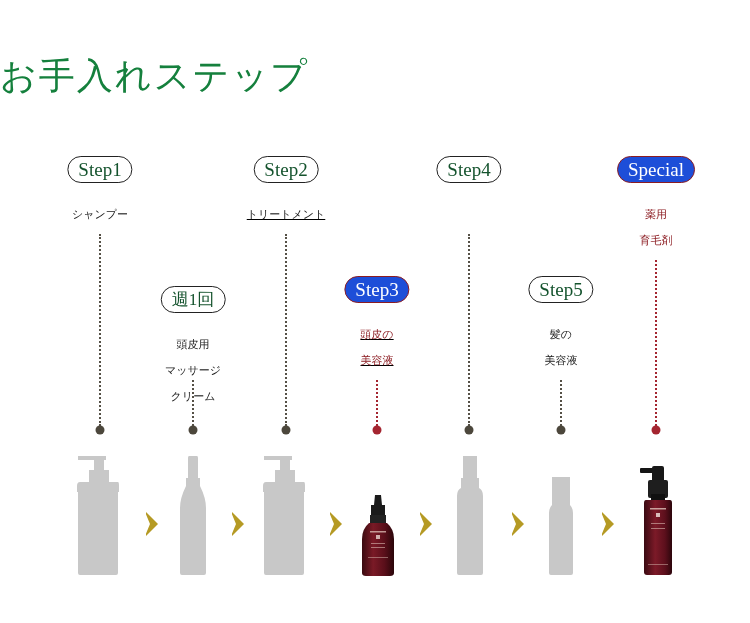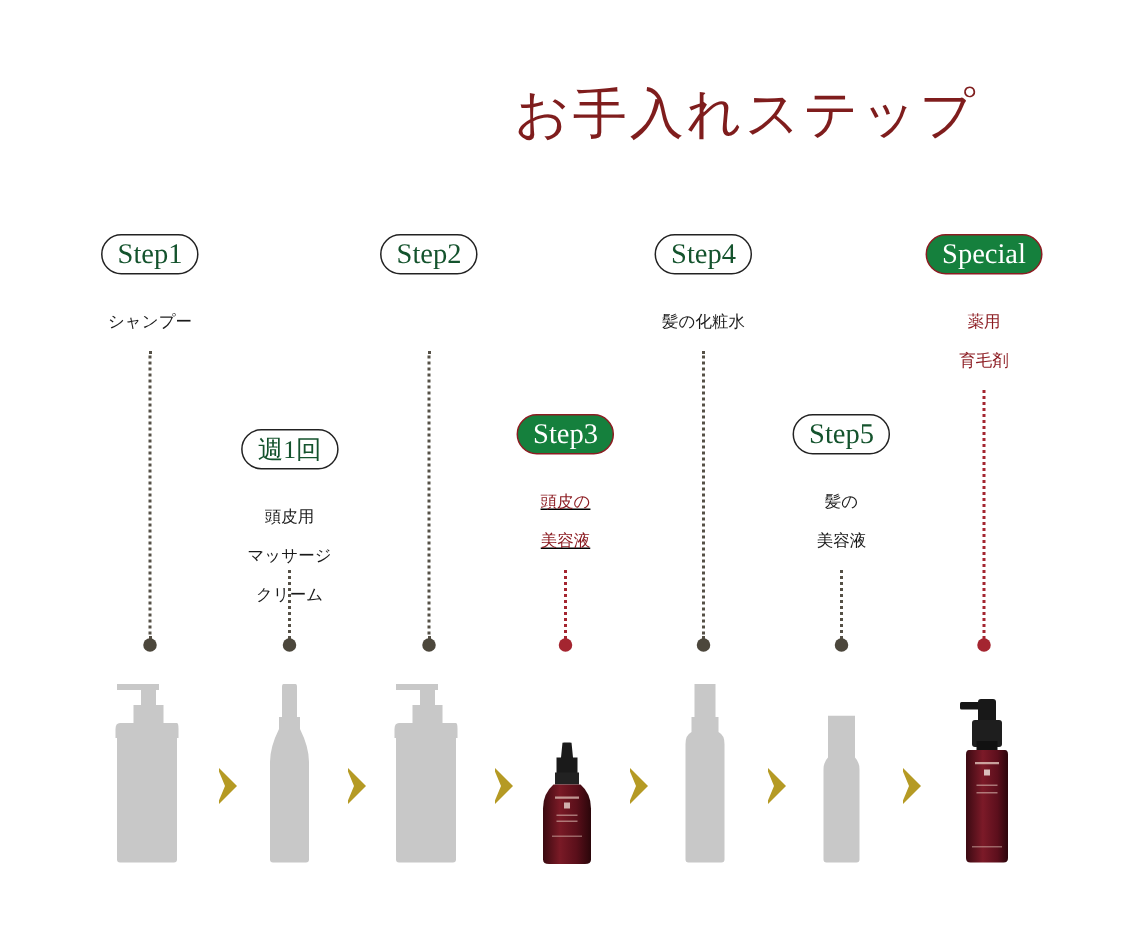--- a/index.html
+++ b/index.html
@@ -1,25 +1,25 @@
 <!DOCTYPE html>
 <html><head>
 <meta charset="utf-8">
 <style>
   html, body { margin:0; padding:0; background:#fff; }
   body { width:750px; height:623px; position:relative; overflow:hidden;
          font-family:"DejaVu Sans", "Liberation Sans", sans-serif; }
-  .title { position:absolute; left:0; width:652px; top:52px; text-align:right;
+  .title { position:absolute; left:0; width:652px; top:52px; text-align:left;
            font-family:"DejaVu Serif","Liberation Serif", serif; font-size:36px;
-           color:#7f1d1d; letter-spacing:2px; }
+           color:#15803d; letter-spacing:2px; }
   .col { position:absolute; transform:translateX(-50%); text-align:center; }
   .pill { display:inline-block; box-sizing:border-box; border:1.2px solid #222; border-radius:14px;
           font-family:"Liberation Serif","DejaVu Serif", serif; font-size:19px; color:#14532d;
           padding:0 10px; height:27px; line-height:25px; white-space:nowrap; }
-  .pill.red { background:#15803d; border-color:#8c1c22; color:#fff; }
+  .pill.red { background:#1d4ed8; border-color:#8c1c22; color:#fff; }
   .label { font-size:11px; color:#1a1a1a; line-height:26px; margin-top:19px; white-space:pre-line; }
   .label.red { color:#8c1c22; }
   .line { position:absolute; width:0; border-left:2px dotted #555046; transform:translateX(-1px); }
   .line.red { border-left-color:#a42530; }
   .dot { position:absolute; width:9px; height:9px; border-radius:50%; background:#4c473c;
          transform:translate(-50%,-50%); }
   .dot.red { background:#a42530; }
   .arrow { position:absolute; width:0; height:0; border-top:12px solid transparent; border-bottom:12px solid transparent;
            border-left:12px solid #b59a24; transform:translateY(-50%); }
   .arrow::after { content:""; position:absolute; left:-13px; top:-12px; width:0; height:0;
@@ -38,31 +38,31 @@
 
 <div class="col" style="left:193px; top:251px;">
   <span class="pill" style="font-size:17px;margin-top:35px;">週1回</span>
   <div class="label">頭皮用
 マッサージ
 クリーム</div>
 </div>
 
 <div class="col" style="left:286px; top:156px;text-decoration:underline;">
   <span class="pill">Step2</span>
+  <div class="label">トリートメント</div>
 </div>
 
 <div class="col" style="left:377px; top:276px;text-decoration:underline;">
   <span class="pill red">Step3</span>
   <div class="label red">頭皮の
 美容液</div>
 </div>
 
 <div class="col" style="left:469px; top:156px;">
   <span class="pill">Step4</span>
-  <div class="label">髪の化粧水</div>
 </div>
 
 <div class="col" style="left:561px; top:276px;">
   <span class="pill">Step5</span>
   <div class="label">髪の
 美容液</div>
 </div>
 
 <div class="col" style="left:656px; top:156px;">
   <span class="pill red">Special</span>

